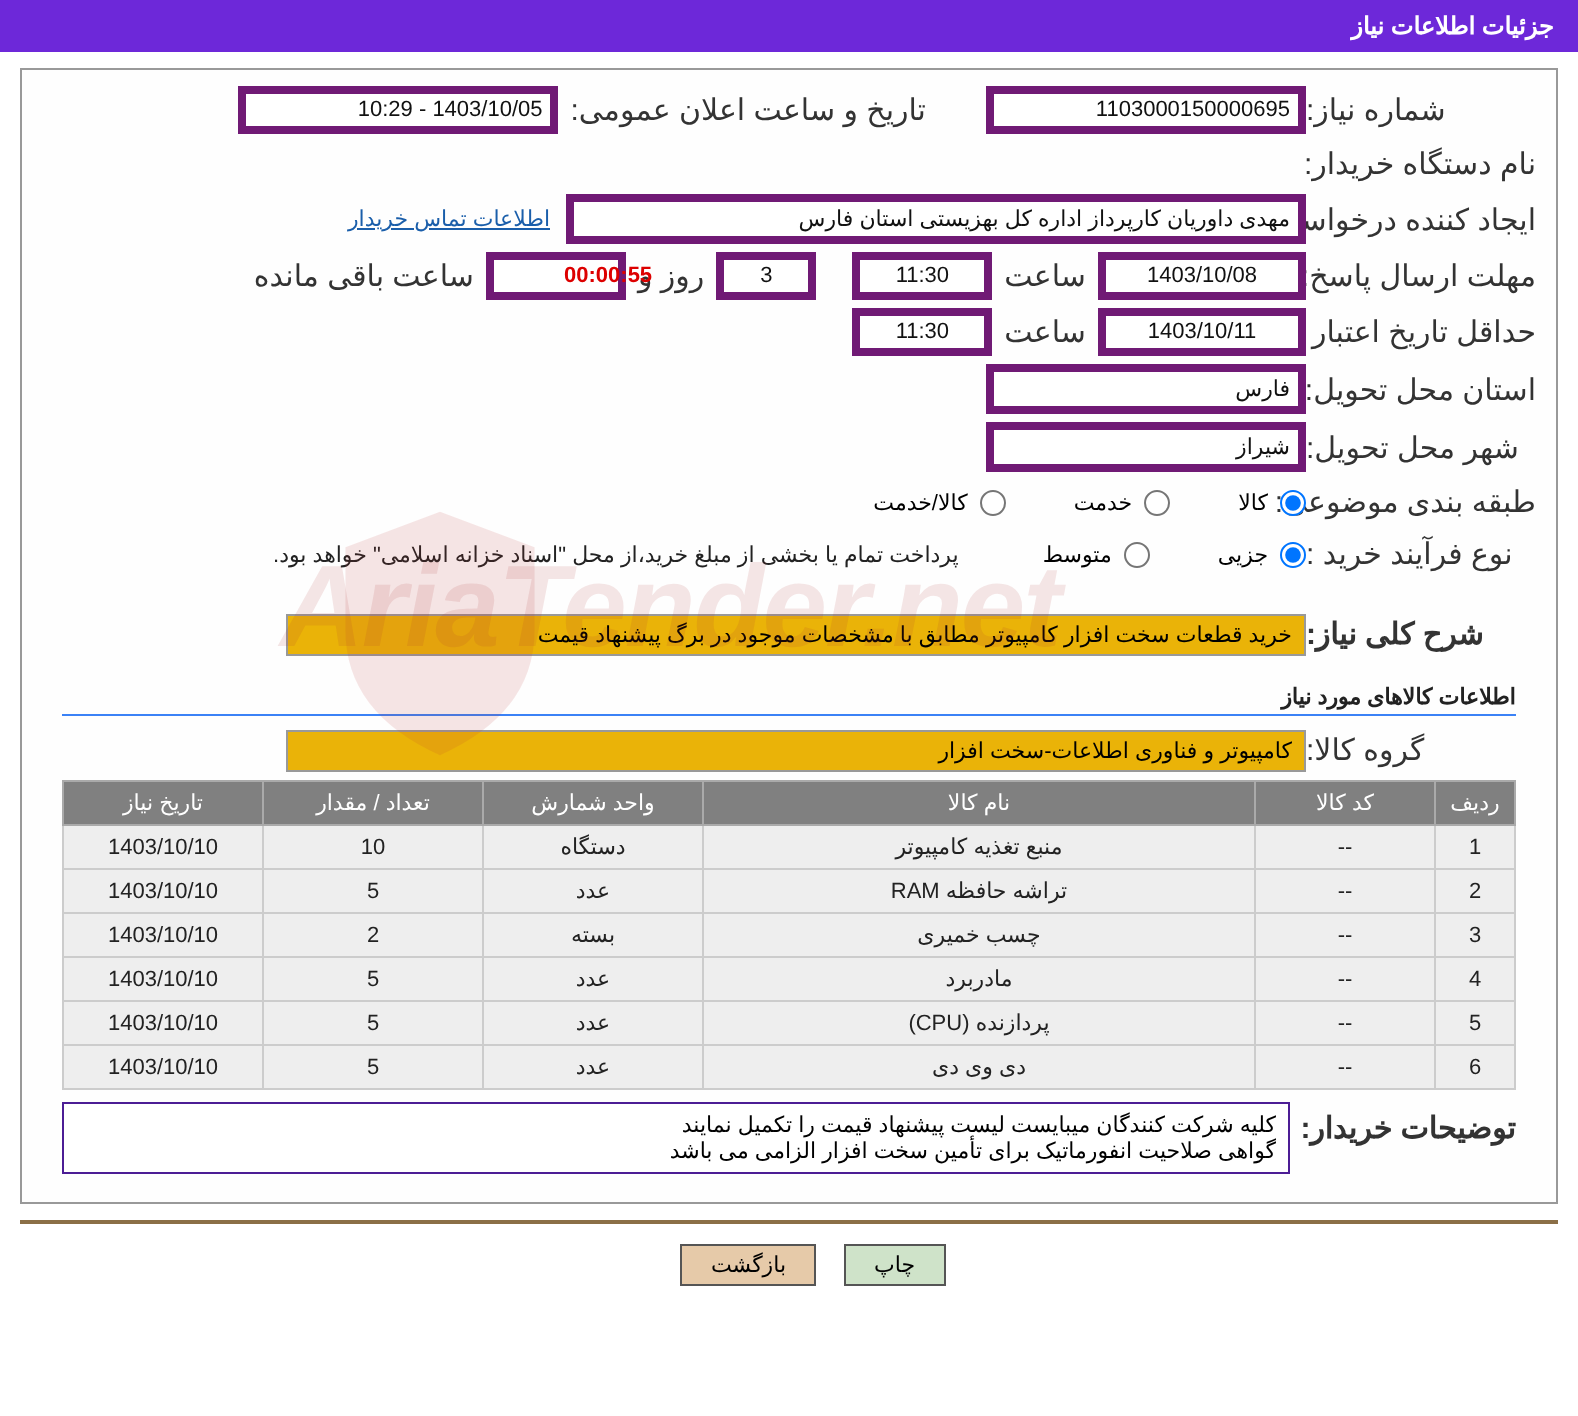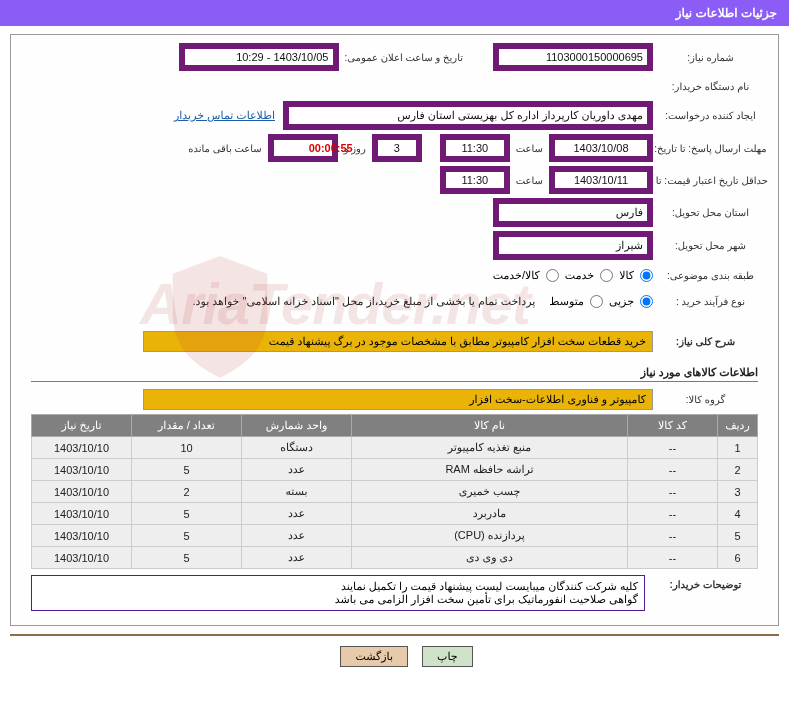--- a/index.html
+++ b/index.html
@@ -6,64 +6,64 @@
 body {
   font-family: Tahoma, Arial, sans-serif;
   font-size: 11px;
   background: #fff;
   width: 789px;
   height: 708px;
   direction: rtl;
   position: relative;
 }
 .header-bar {
-  background: #8b5cf6;
+  background: #6d28d9;
   color: #fff;
   padding: 6px 12px;
   font-weight: bold;
   font-size: 12px;
 }
 .outer-box {
   border: 1px solid #999;
   margin: 8px 10px 0 10px;
   padding: 8px 10px 10px 10px;
   background: #fefefe;
 }
 .form-row {
   display: flex;
   align-items: center;
   margin-bottom: 4px;
   min-height: 22px;
 }
 .lbl {
   color: #333;
-  font-size: 10px;
+  font-size: 15px;
   white-space: nowrap;
-  text-align: center;
+  text-align: left;
 }
 .lbl-main { width: 115px; flex-shrink: 0; }
 .lbl-inline { margin: 0 6px; }
 .val-box {
   background: #fff;
-  border: 6px solid #701a75;
+  border: 4px solid #701a75;
   padding: 2px 4px;
   font-size: 11px;
   min-height: 18px;
   text-align: right;
   color: #111;
 }
 .val-1 { width: 160px; }
 .val-2 { width: 370px; }
 .val-date { width: 104px; text-align: center; }
 .val-time { width: 70px; text-align: center; }
 .val-days { width: 50px; text-align: center; }
 .val-timer { width: 70px; text-align: center; color: #d00; font-weight: bold; direction: ltr; padding-left: 35px; }
 .link-a { color: #1a5eaa; text-decoration: underline; cursor: pointer; margin-right: 8px; }
 .radio-grp { display: flex; align-items: center; gap: 6px; }
-.radio-grp label { font-size: 11px; margin-left: 0; }
+.radio-grp label { font-size: 11px; margin-left: 28px; }
 .note-txt { font-size: 11px; color: #222; margin-right: 14px; }
 .section-title {
   font-weight: bold;
   color: #222;
   margin: 14px 10px 6px 10px;
   border-bottom: 1px solid #3b82f6;
   padding-bottom: 2px;
   font-size: 11px;
 }
 .indent-row { margin-right: 10px; margin-left: 10px; }

